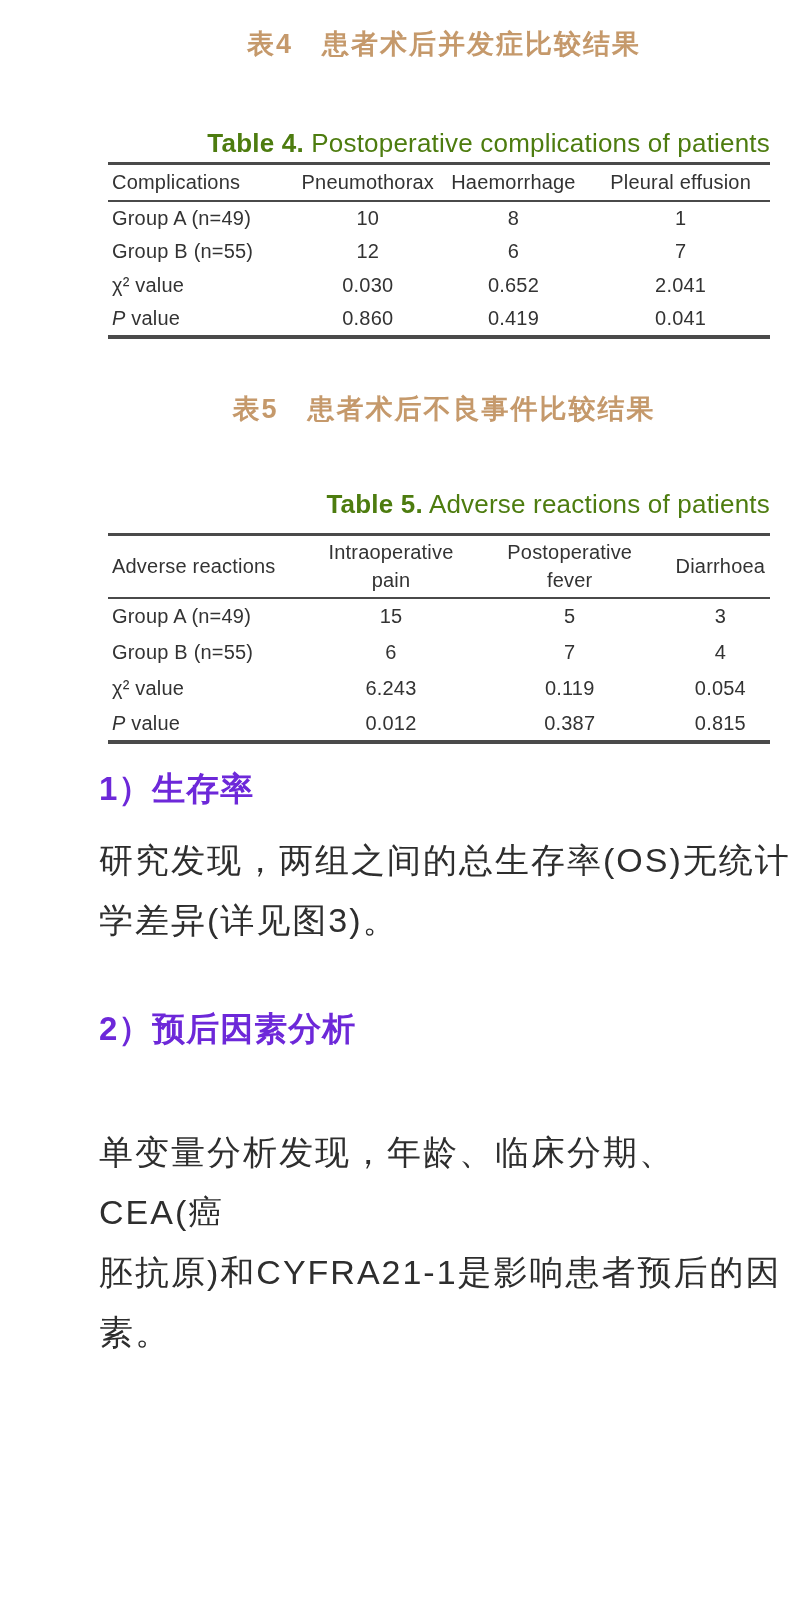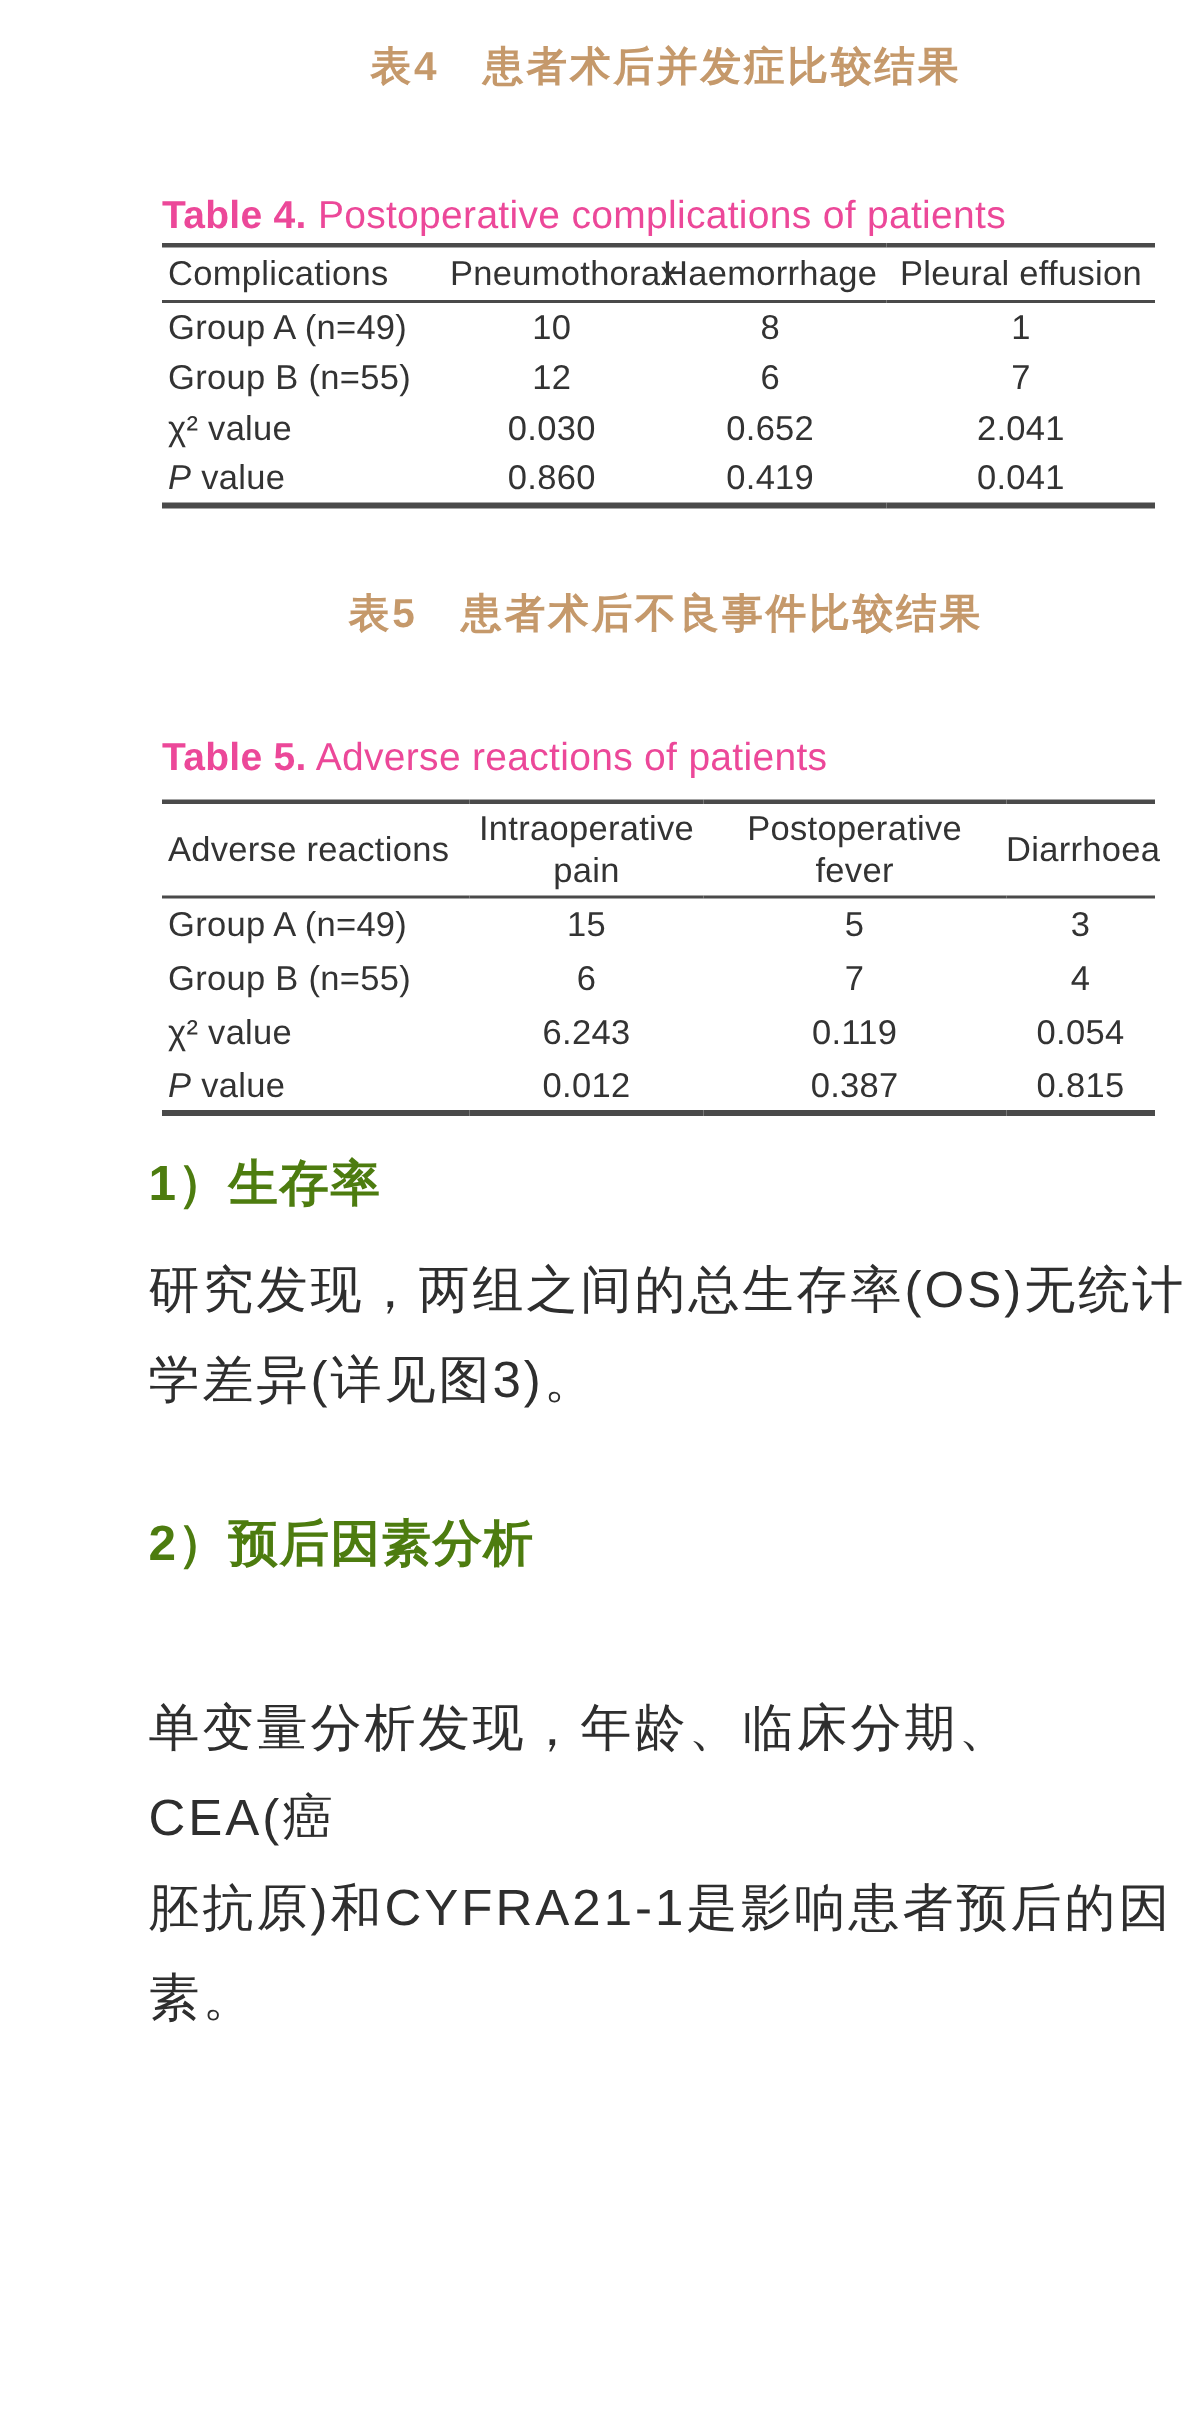--- a/index.html
+++ b/index.html
@@ -26,40 +26,41 @@
   .caption-t4 { padding-top: 26px; }
   .caption-t5 { margin-top: 52px; }
 
   
   .table-block { margin: 0 64px; width: 662px; }
   .tb4 { margin-top: 66px; }
   .tb5 { margin-top: 62px; }
   .en-title {
     font-size: 26px;
     line-height: 30px;
-    color: #ec4899;
+    color: #4d7c0f;
     letter-spacing: 0.2px;
     white-space: pre-wrap;
+    text-align: right;
   }
   .en-title .bold { font-weight: 700; }
 
   
   table.data-table {
     width: 100%;
     border-collapse: collapse;
     table-layout: fixed;
     border-top: 3px solid #4a4a4a;
     border-bottom: 4px solid #4a4a4a;
     color: #333333;
   }
   .t4 { margin-top: 4px; }
   .t5 { margin-top: 14px; }
   th, td {
     font-weight: 400;
-    font-size: 23px;
+    font-size: 20px;
     text-align: center;
     vertical-align: middle;
     padding: 0;
     letter-spacing: 0.2px;
   }
   th { white-space: pre-line; line-height: 28px; }
   thead tr { border-bottom: 2px solid #4a4a4a; }
   .t4 thead tr { height: 37px; }
   .t4 tbody tr { height: 34px; }
   .t5 thead tr { height: 64px; }
@@ -75,21 +76,21 @@
     font-size: 33px;
     font-weight: 700;
     line-height: 38px;
     color: #b8894d;
     letter-spacing: 1px;
   }
   .subheading {
     font-size: 33px;
     font-weight: 700;
     line-height: 38px;
-    color: #4d7c0f;
+    color: #6d28d9;
     letter-spacing: 1px;
   }
   .sub1 { margin-top: 26px; }
   .sub2 { margin-top: 60px; }
   .para {
     font-size: 34px;
     line-height: 60px;
     color: #2e2e2e;
     letter-spacing: 2px;
     white-space: pre-line;

